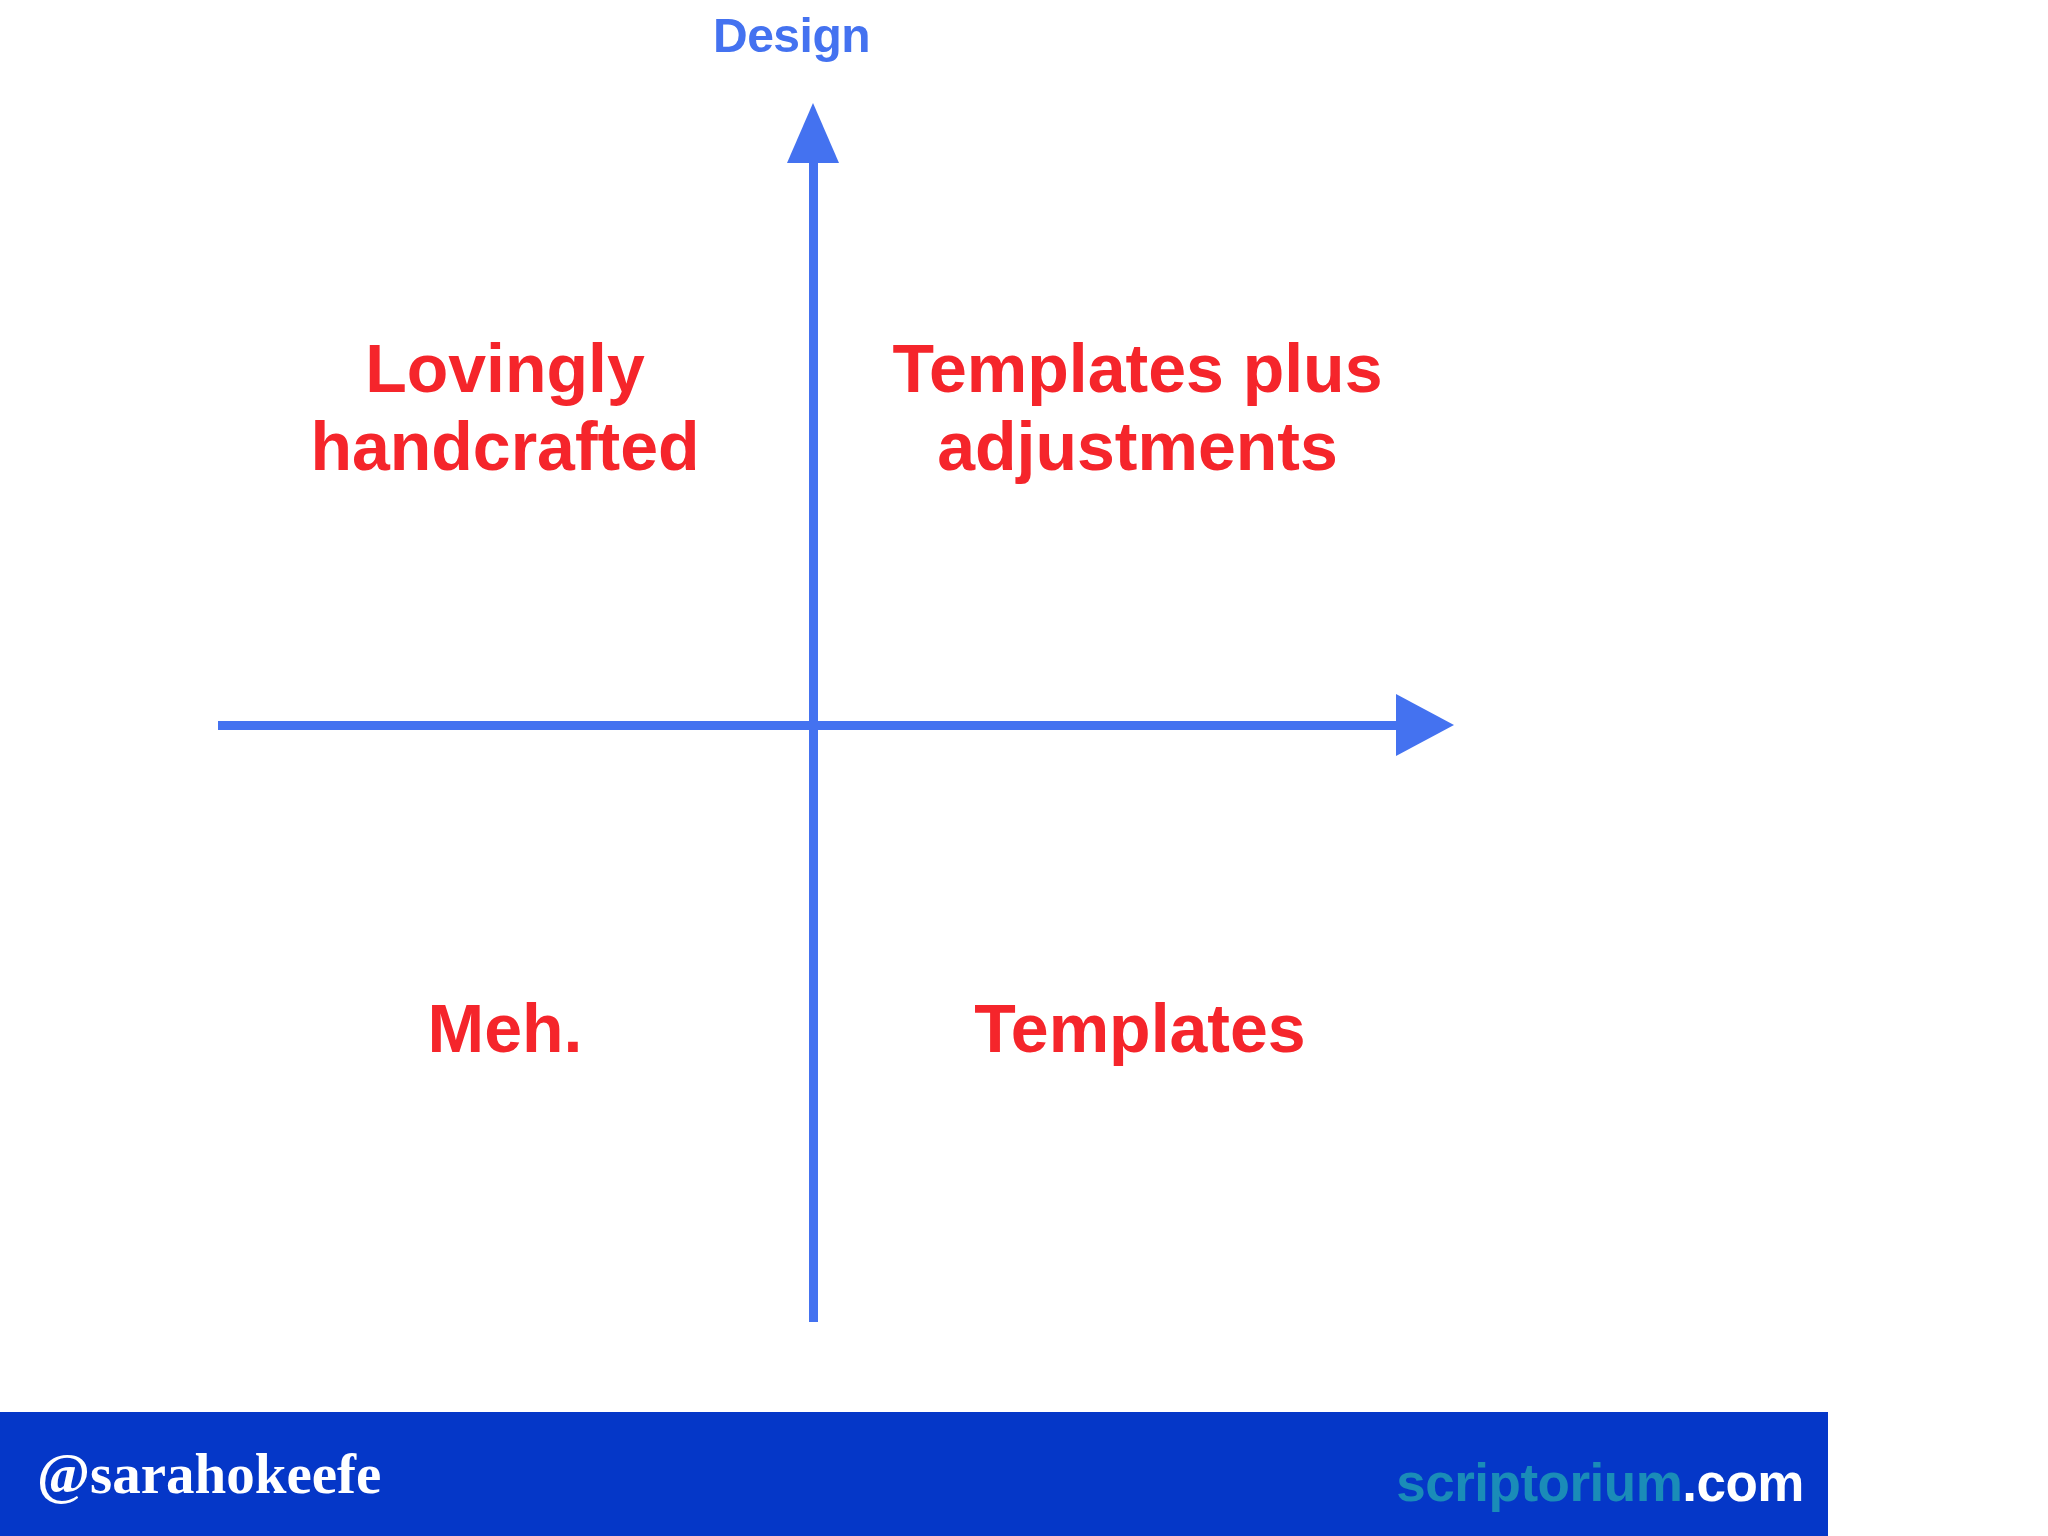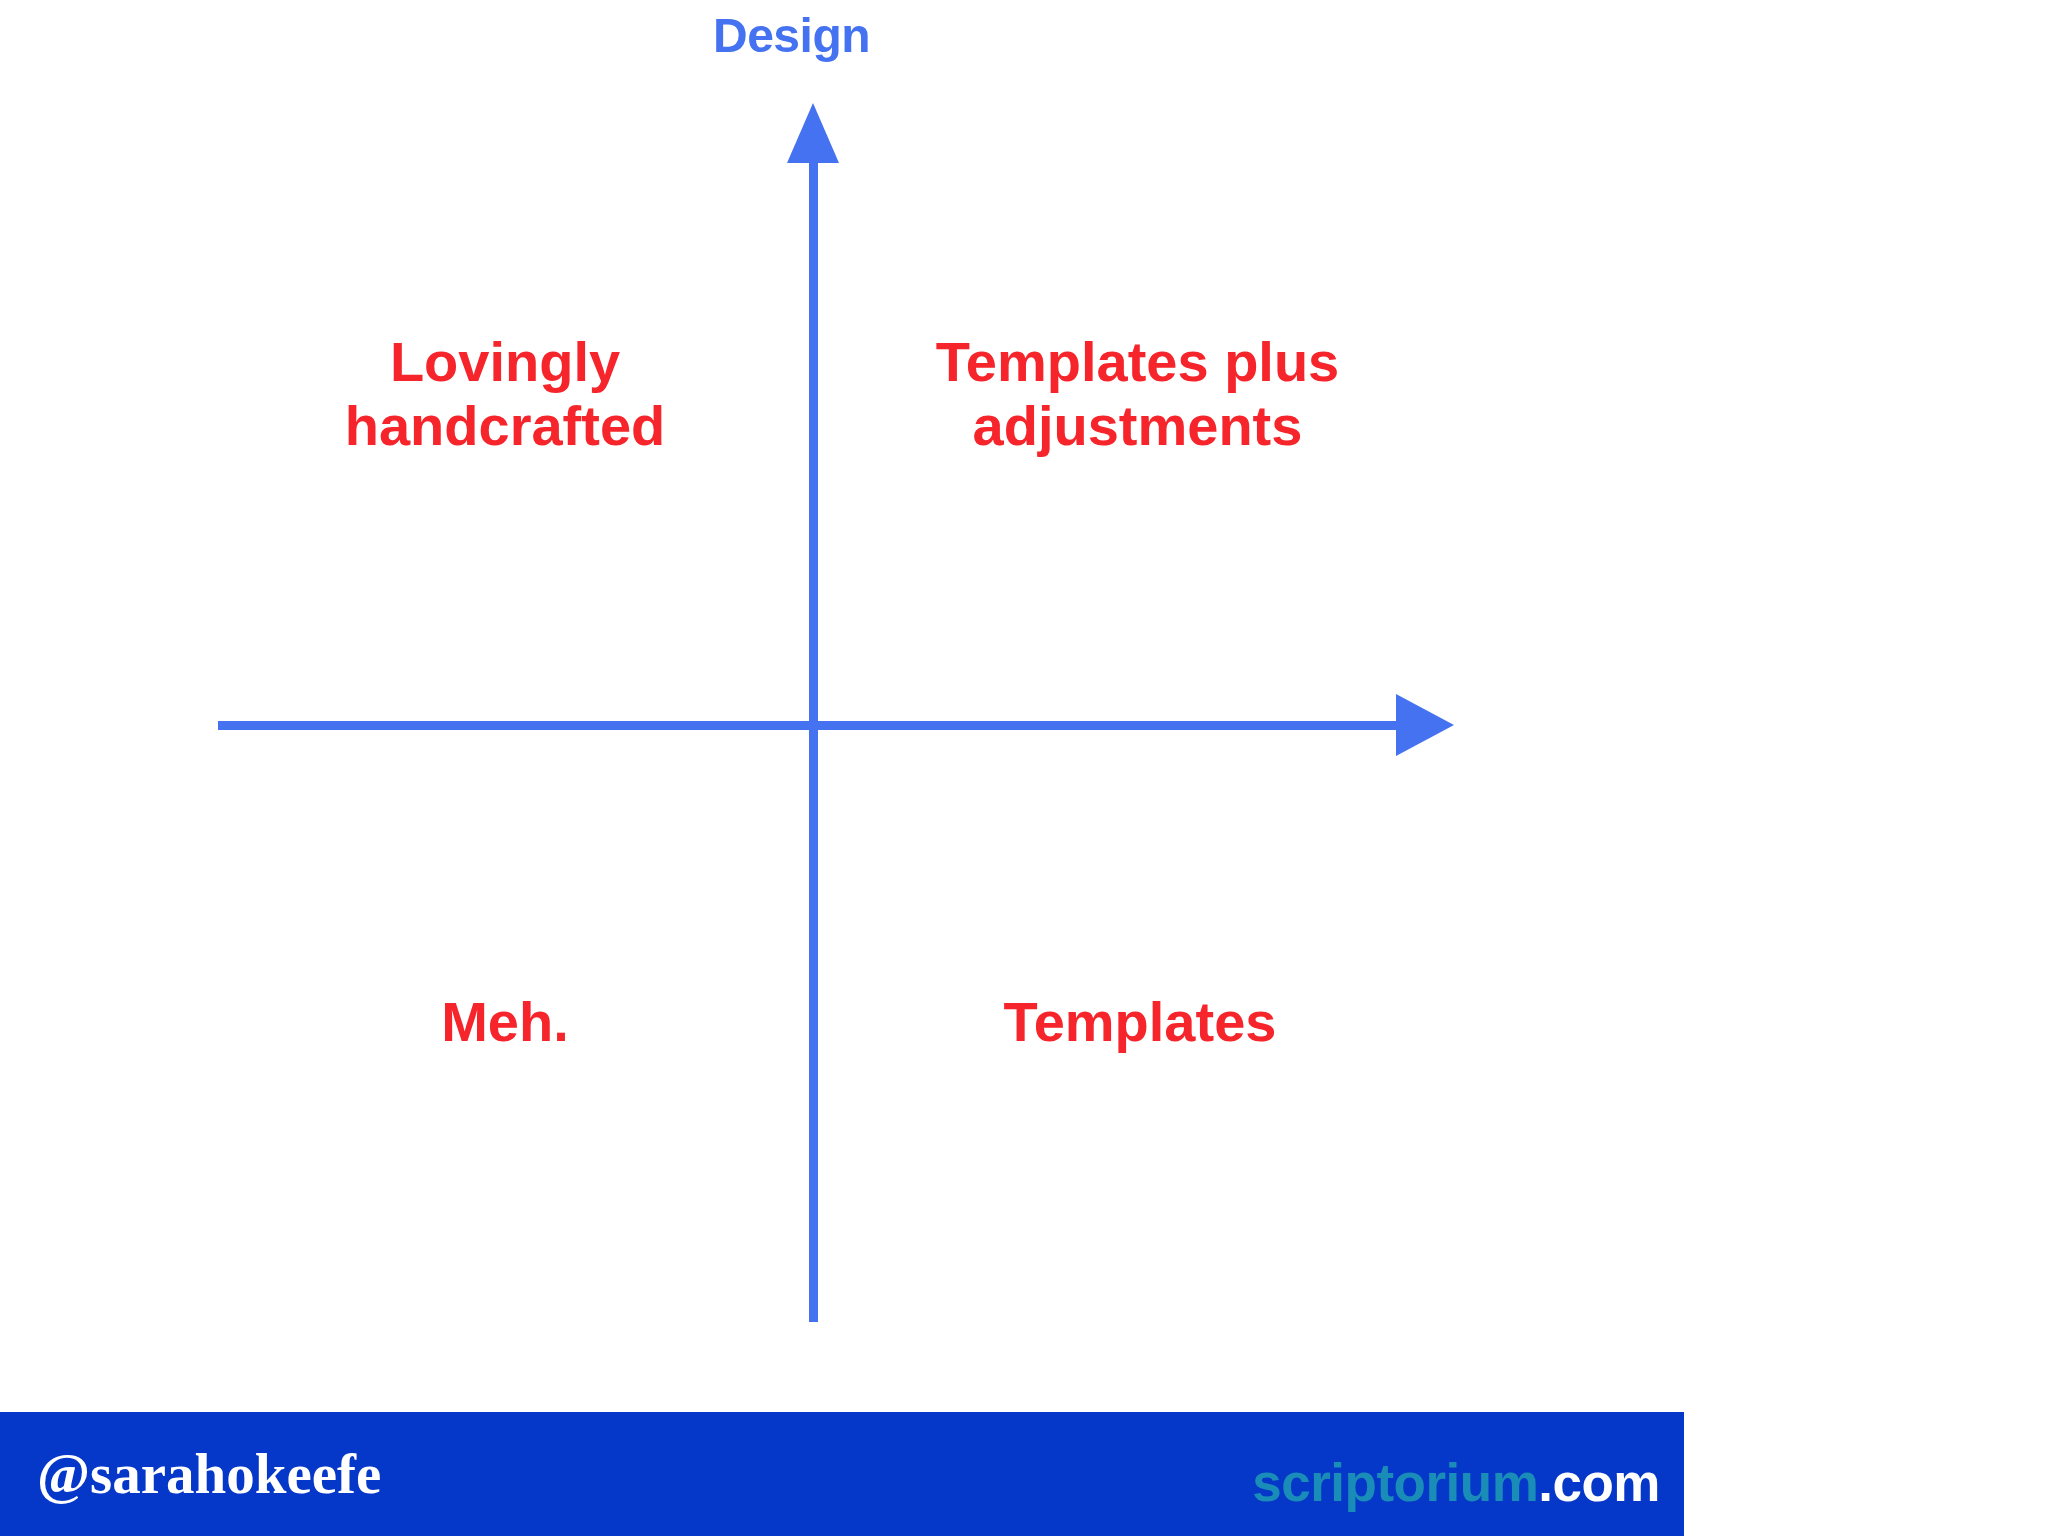--- a/index.html
+++ b/index.html
@@ -89,21 +89,21 @@
     left: 1472px;
     top: 696px;
   }
 
   
   .quadrant-label {
     position: absolute;
     color: #F5252B;
     font-family: "Liberation Sans", sans-serif;
     font-weight: bold;
-    font-size: 56px;
+    font-size: 68px;
     line-height: 1.14;
     text-align: center;
     white-space: pre-line;
   }
   #quadrant-top-left {
     left: 270px;
     top: 330px;
     width: 470px;
   }
   #quadrant-top-right {
@@ -120,21 +120,21 @@
     left: 870px;
     top: 990px;
     width: 540px;
   }
 
   
   #footer-bar {
     position: absolute;
     left: 0;
     top: 1412px;
-    width: 1684px;
+    width: 1828px;
     height: 124px;
     background: #0537C8;
   }
   #social-handle {
     position: absolute;
     left: 37px;
     top: 33px;
     color: #ffffff;
     font-family: "Liberation Serif", serif;
     font-weight: bold;

